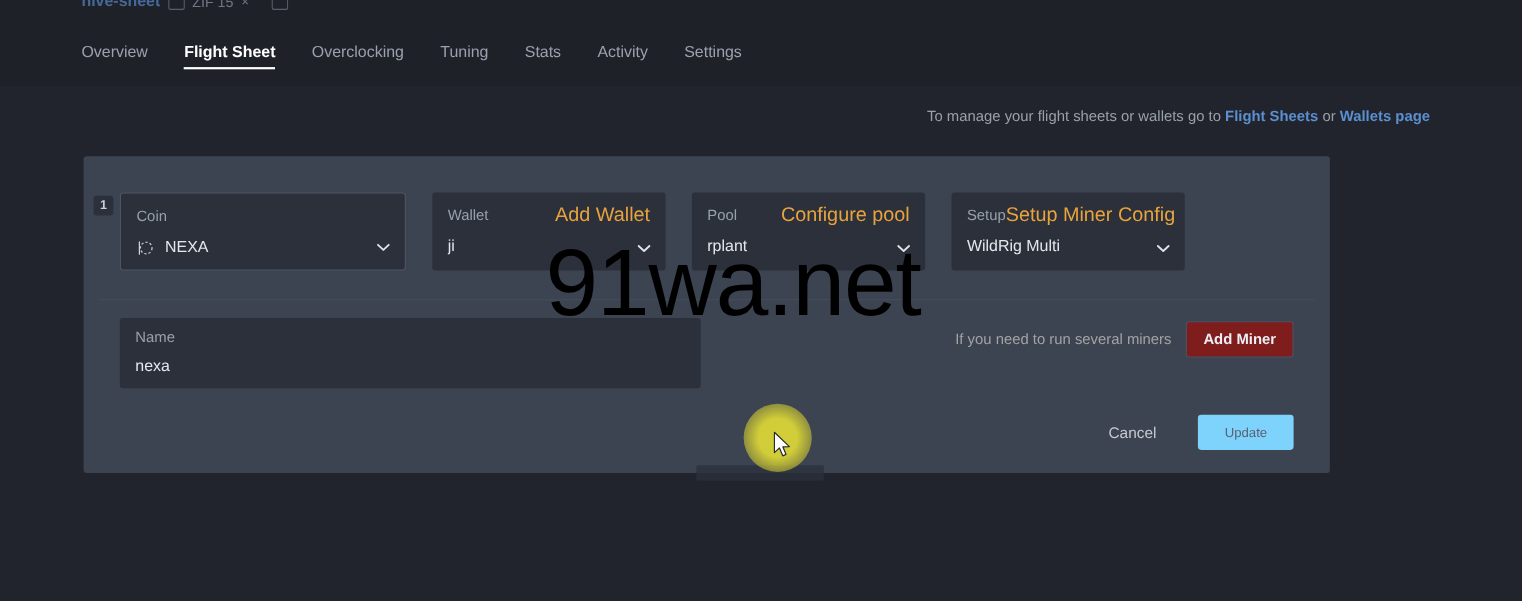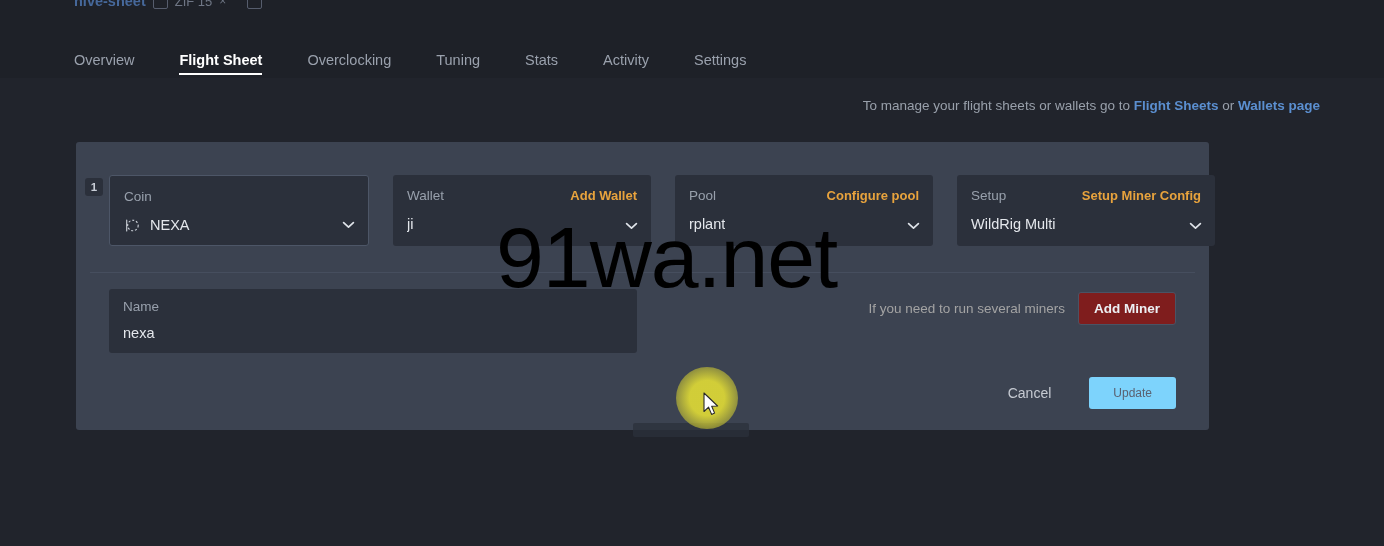--- a/index.html
+++ b/index.html
@@ -62,22 +62,21 @@
     border-radius: 2px;
     margin-left: 14px;
   }
 
   
   .tabs {
     position: absolute;
     left: 74px; top: 40px;
     display: flex;
     align-items: flex-end;
-    gap: 16px;
-    margin-top: 12px;
+    gap: 4px;
   }
   .tab {
     position: relative;
     font-size: 14.5px;
     color: #9aa1ad;
     padding: 0 17px 13px 0;
     margin-right: 12px;
     white-space: nowrap;
     cursor: pointer;
   }
@@ -92,21 +91,21 @@
     left: 0;
     right: 17px;
     bottom: 6px;
     height: 2px;
     background: #ffffff;
   }
 
   
   .hint-line {
     position: absolute;
-    right: 64px; top: 98px;
+    right: 84px; top: 98px;
     font-size: 13.5px;
     color: #99a0ab;
     white-space: nowrap;
   }
   .hint-line a {
     color: #5b8fd0;
     font-weight: bold;
     text-decoration: none;
     cursor: pointer;
   }
@@ -138,21 +137,21 @@
   .fields-row {
     position: absolute;
     left: 33px; top: 33px;
     display: flex;
     gap: 24px;
   }
 
   .field {
     background: #2b303b;
     border-radius: 3px;
-    width: 258px;
+    width: 212px;
     height: 71px;
     position: relative;
     box-sizing: border-box;
     padding: 11px 14px 0 14px;
     cursor: pointer;
   }
   .field.coin {
     border: 1px solid #4d5667;
     width: 260px;
   }
@@ -160,23 +159,23 @@
     display: flex;
     align-items: center;
     justify-content: space-between;
     height: 18px;
   }
   .field-label {
     font-size: 13.5px;
     color: #98a0ac;
   }
   .field-action {
-    font-size: 13px;
+    font-size: 18px;
     color: #e8a33d;
-    font-weight: bold;
+    font-weight: normal;
     white-space: nowrap;
     cursor: pointer;
   }
   .field-value-row {
     display: flex;
     align-items: center;
     margin-top: 9px;
     height: 22px;
   }
   .field-value {

